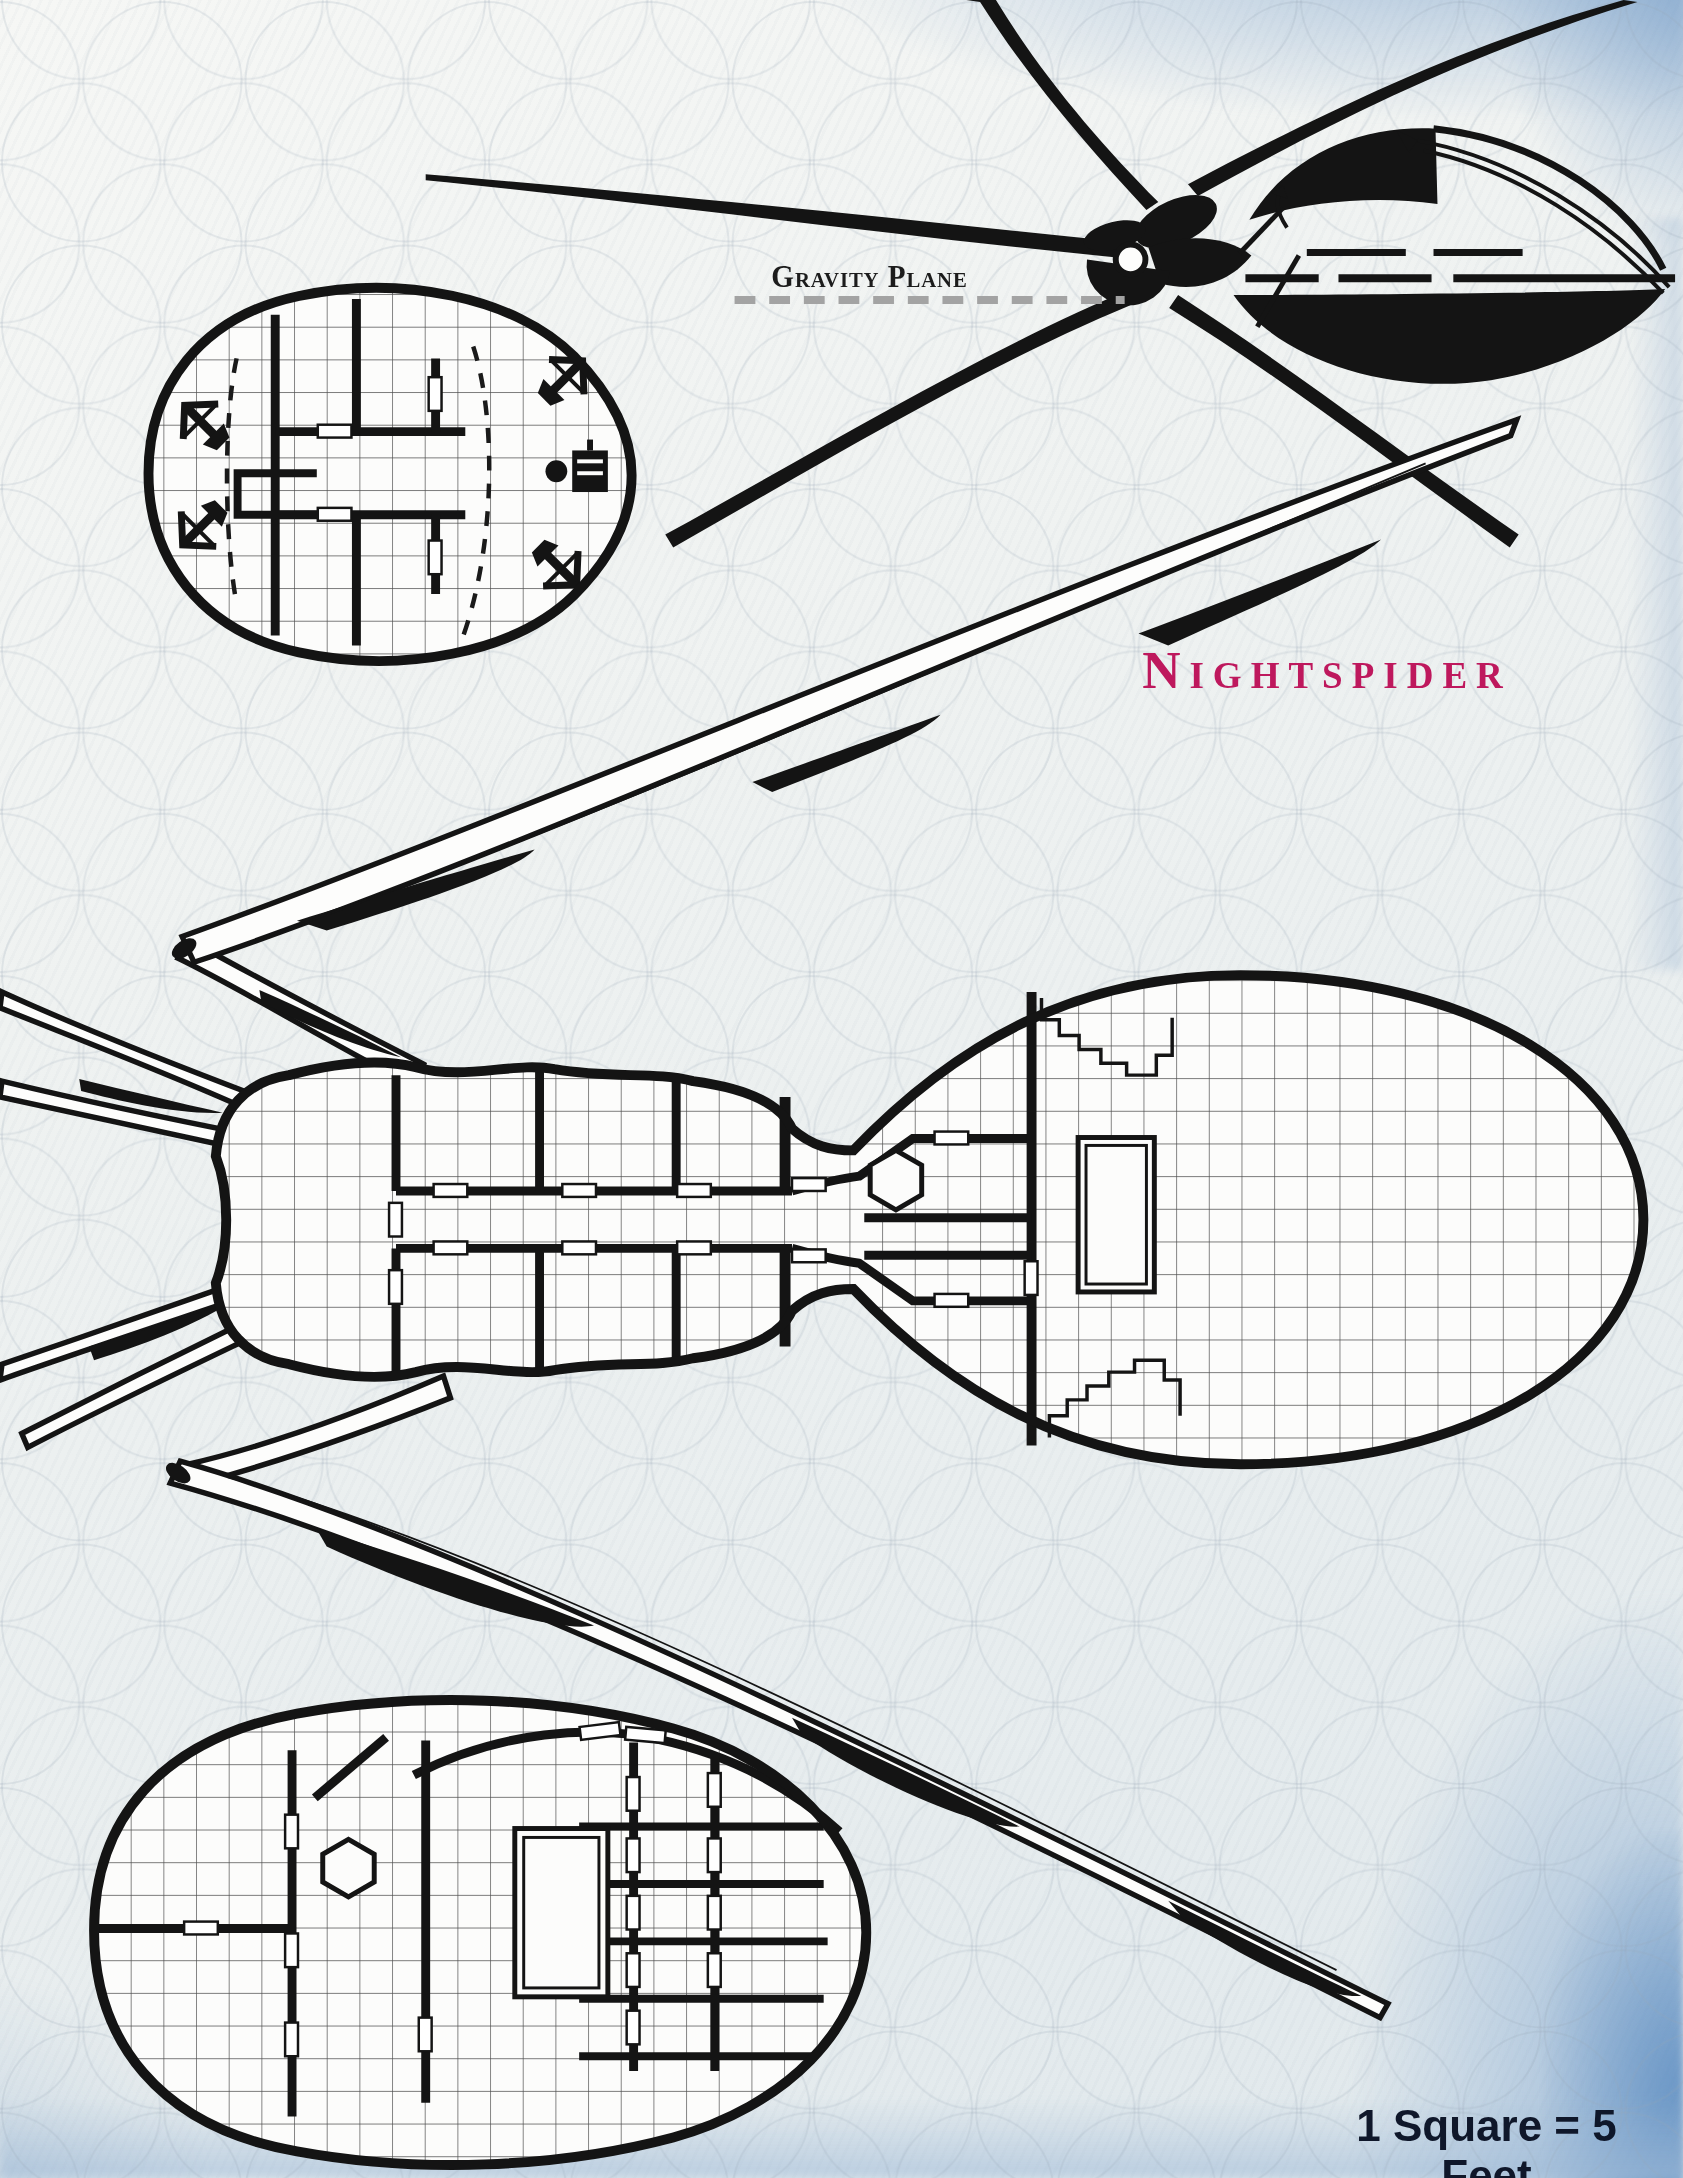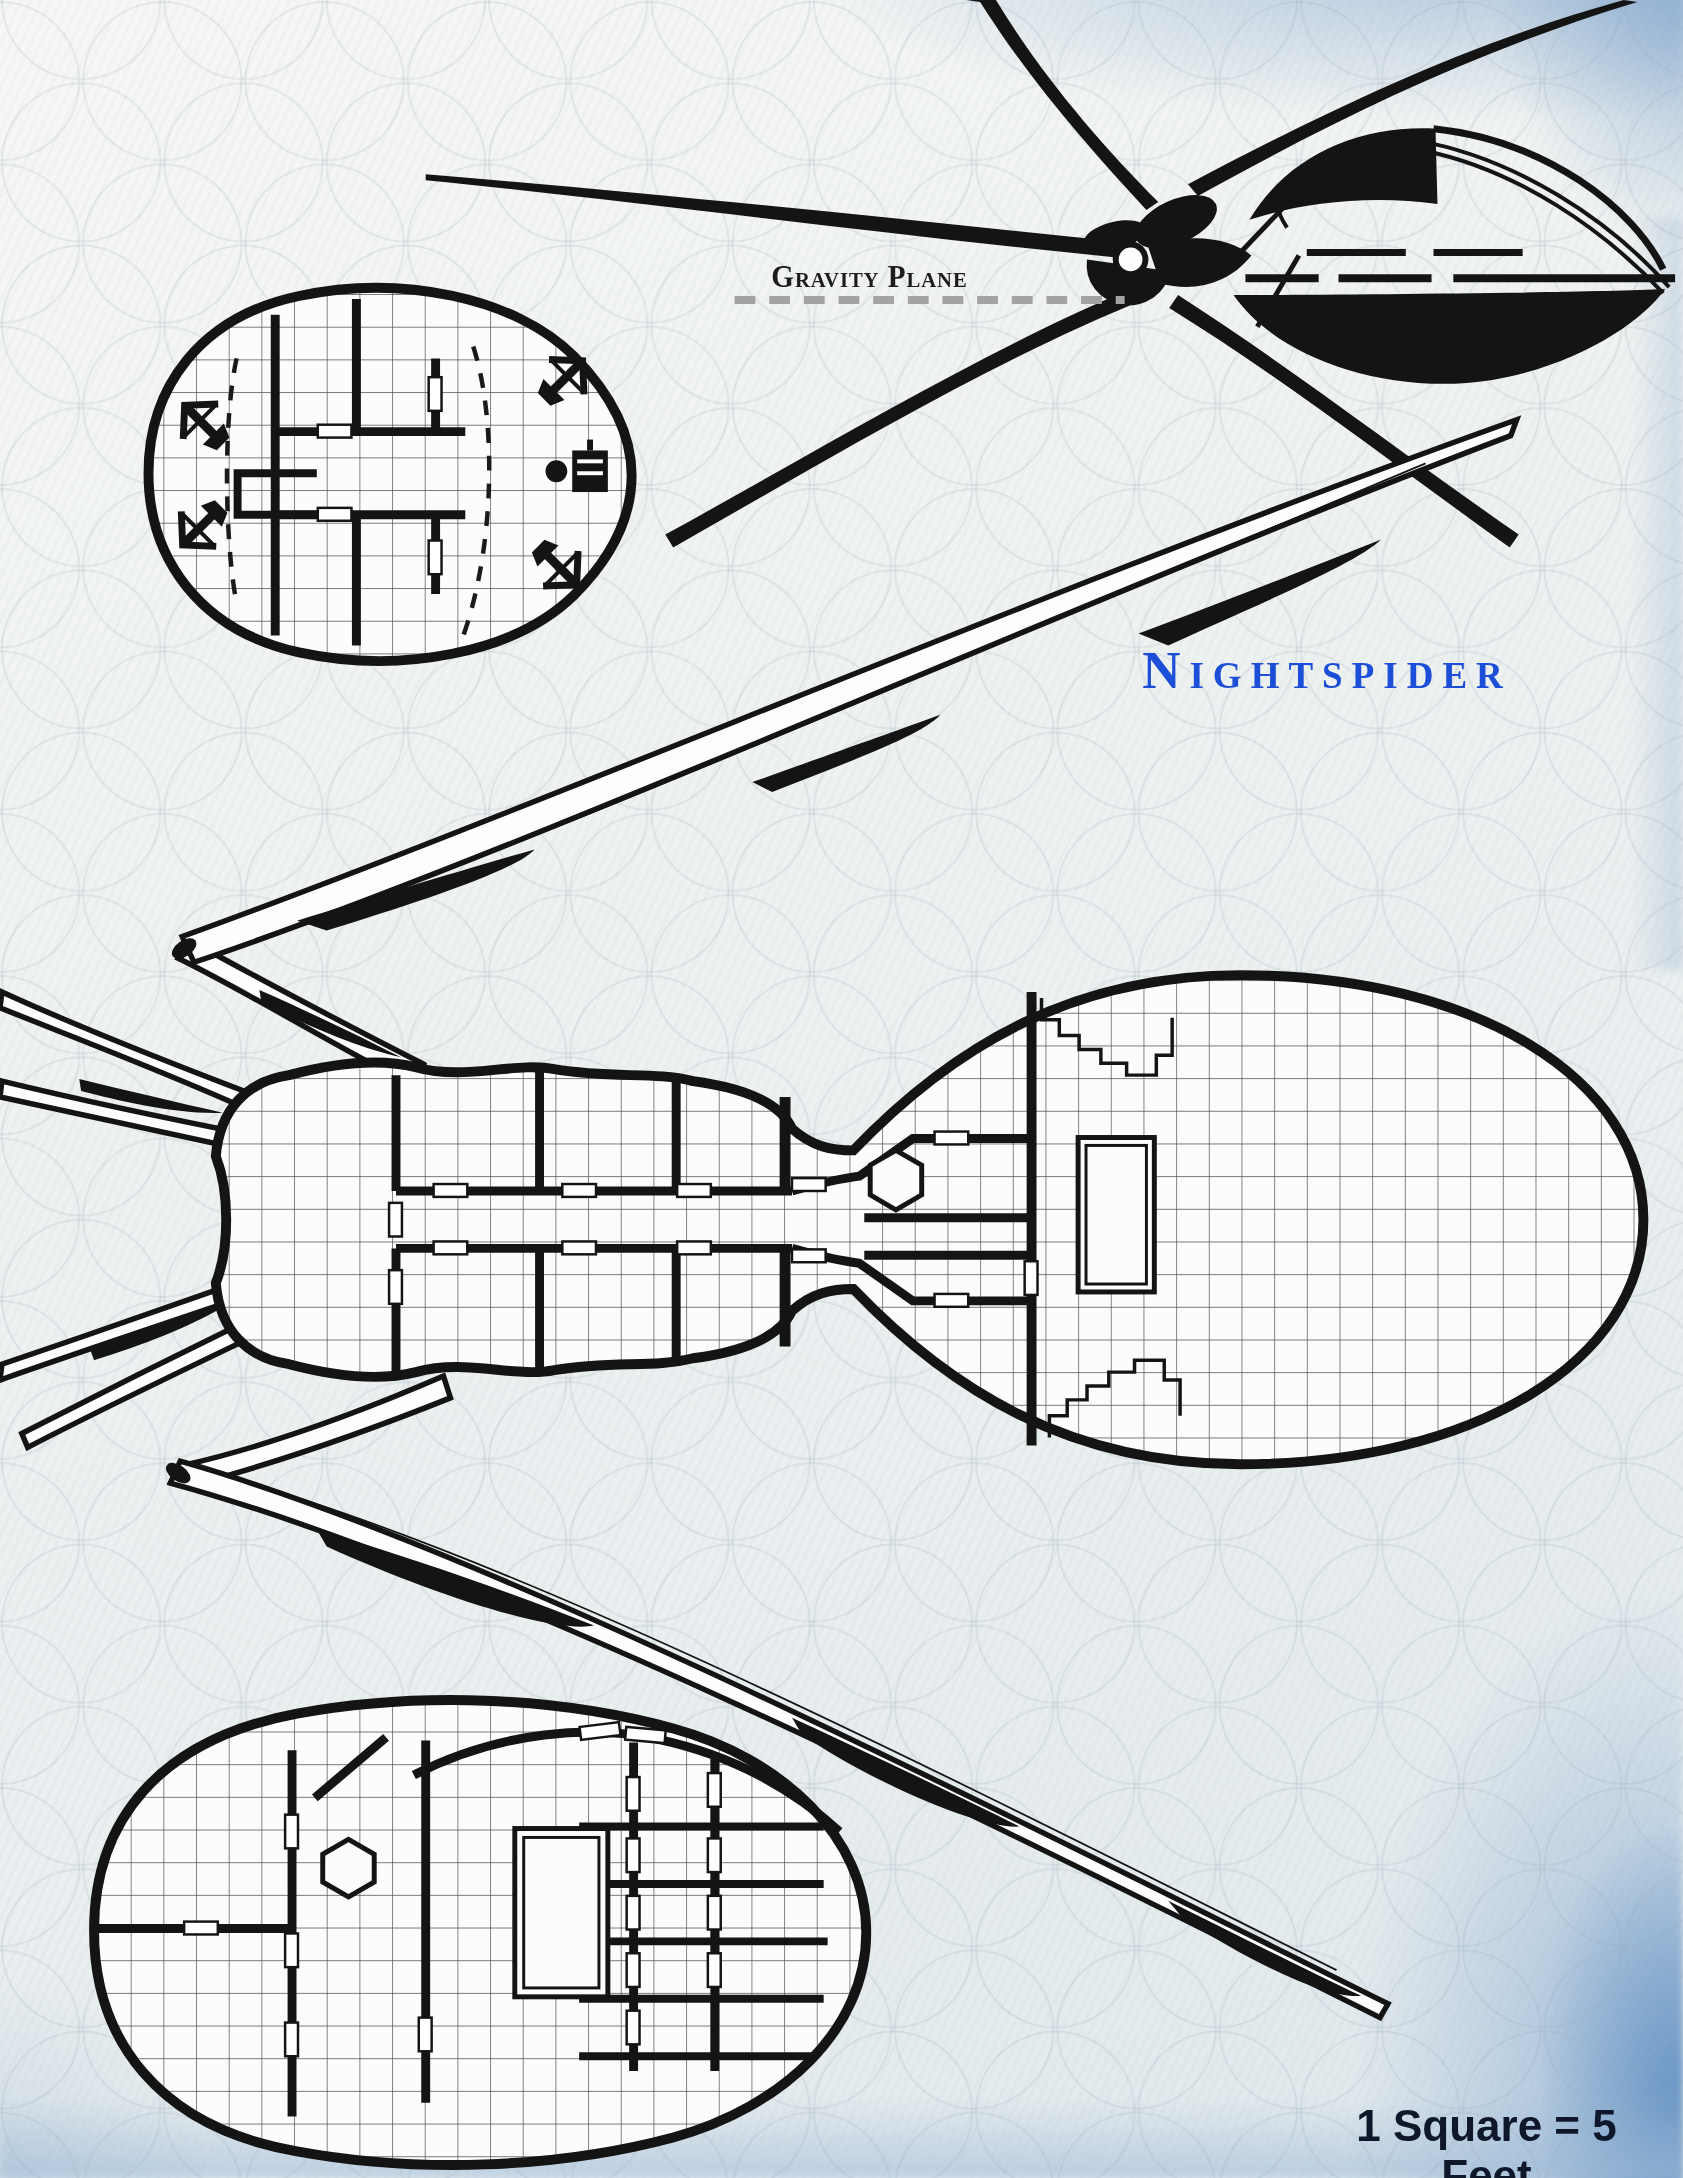--- a/index.html
+++ b/index.html
@@ -23,21 +23,21 @@
        background:linear-gradient(to bottom,rgba(150,180,212,0),rgba(150,180,212,.52));}
   #wc-bottom-left{left:-40px;top:1970px;width:257px;height:238px;
        background:radial-gradient(ellipse at 0% 100%,rgba(140,172,205,.35),rgba(140,172,205,0) 70%);}
   #art{position:absolute;left:0;top:0;}
   .label{position:absolute;color:#1a1a1a;pointer-events:none;}
   #gravity-label{left:737px;top:261px;width:265px;text-align:center;
        font-family:"Liberation Serif",serif;font-weight:700;font-size:31px;line-height:1;
        font-variant:small-caps;letter-spacing:1px;transform:scaleX(.94);color:#1c1c1c;}
   #ship-title{left:1107px;top:644px;width:440px;text-align:center;
        font-family:"Liberation Serif",serif;font-weight:600;font-size:53px;line-height:1;
-       font-variant:small-caps;letter-spacing:9px;color:#1d4ed8;}
+       font-variant:small-caps;letter-spacing:9px;color:#be185d;}
   #scale-note{left:1352px;top:2101px;width:269px;text-align:center;
        font-family:"Liberation Sans",sans-serif;font-weight:700;font-size:44px;color:#0f172a;}
 </style>
 </head>
 <body>
 
 <div class="texture"></div>
 <div class="wc" id="wc-top"></div>
 <div class="wc" id="wc-top-corner"></div>
 <div class="wc" id="wc-right"></div>

